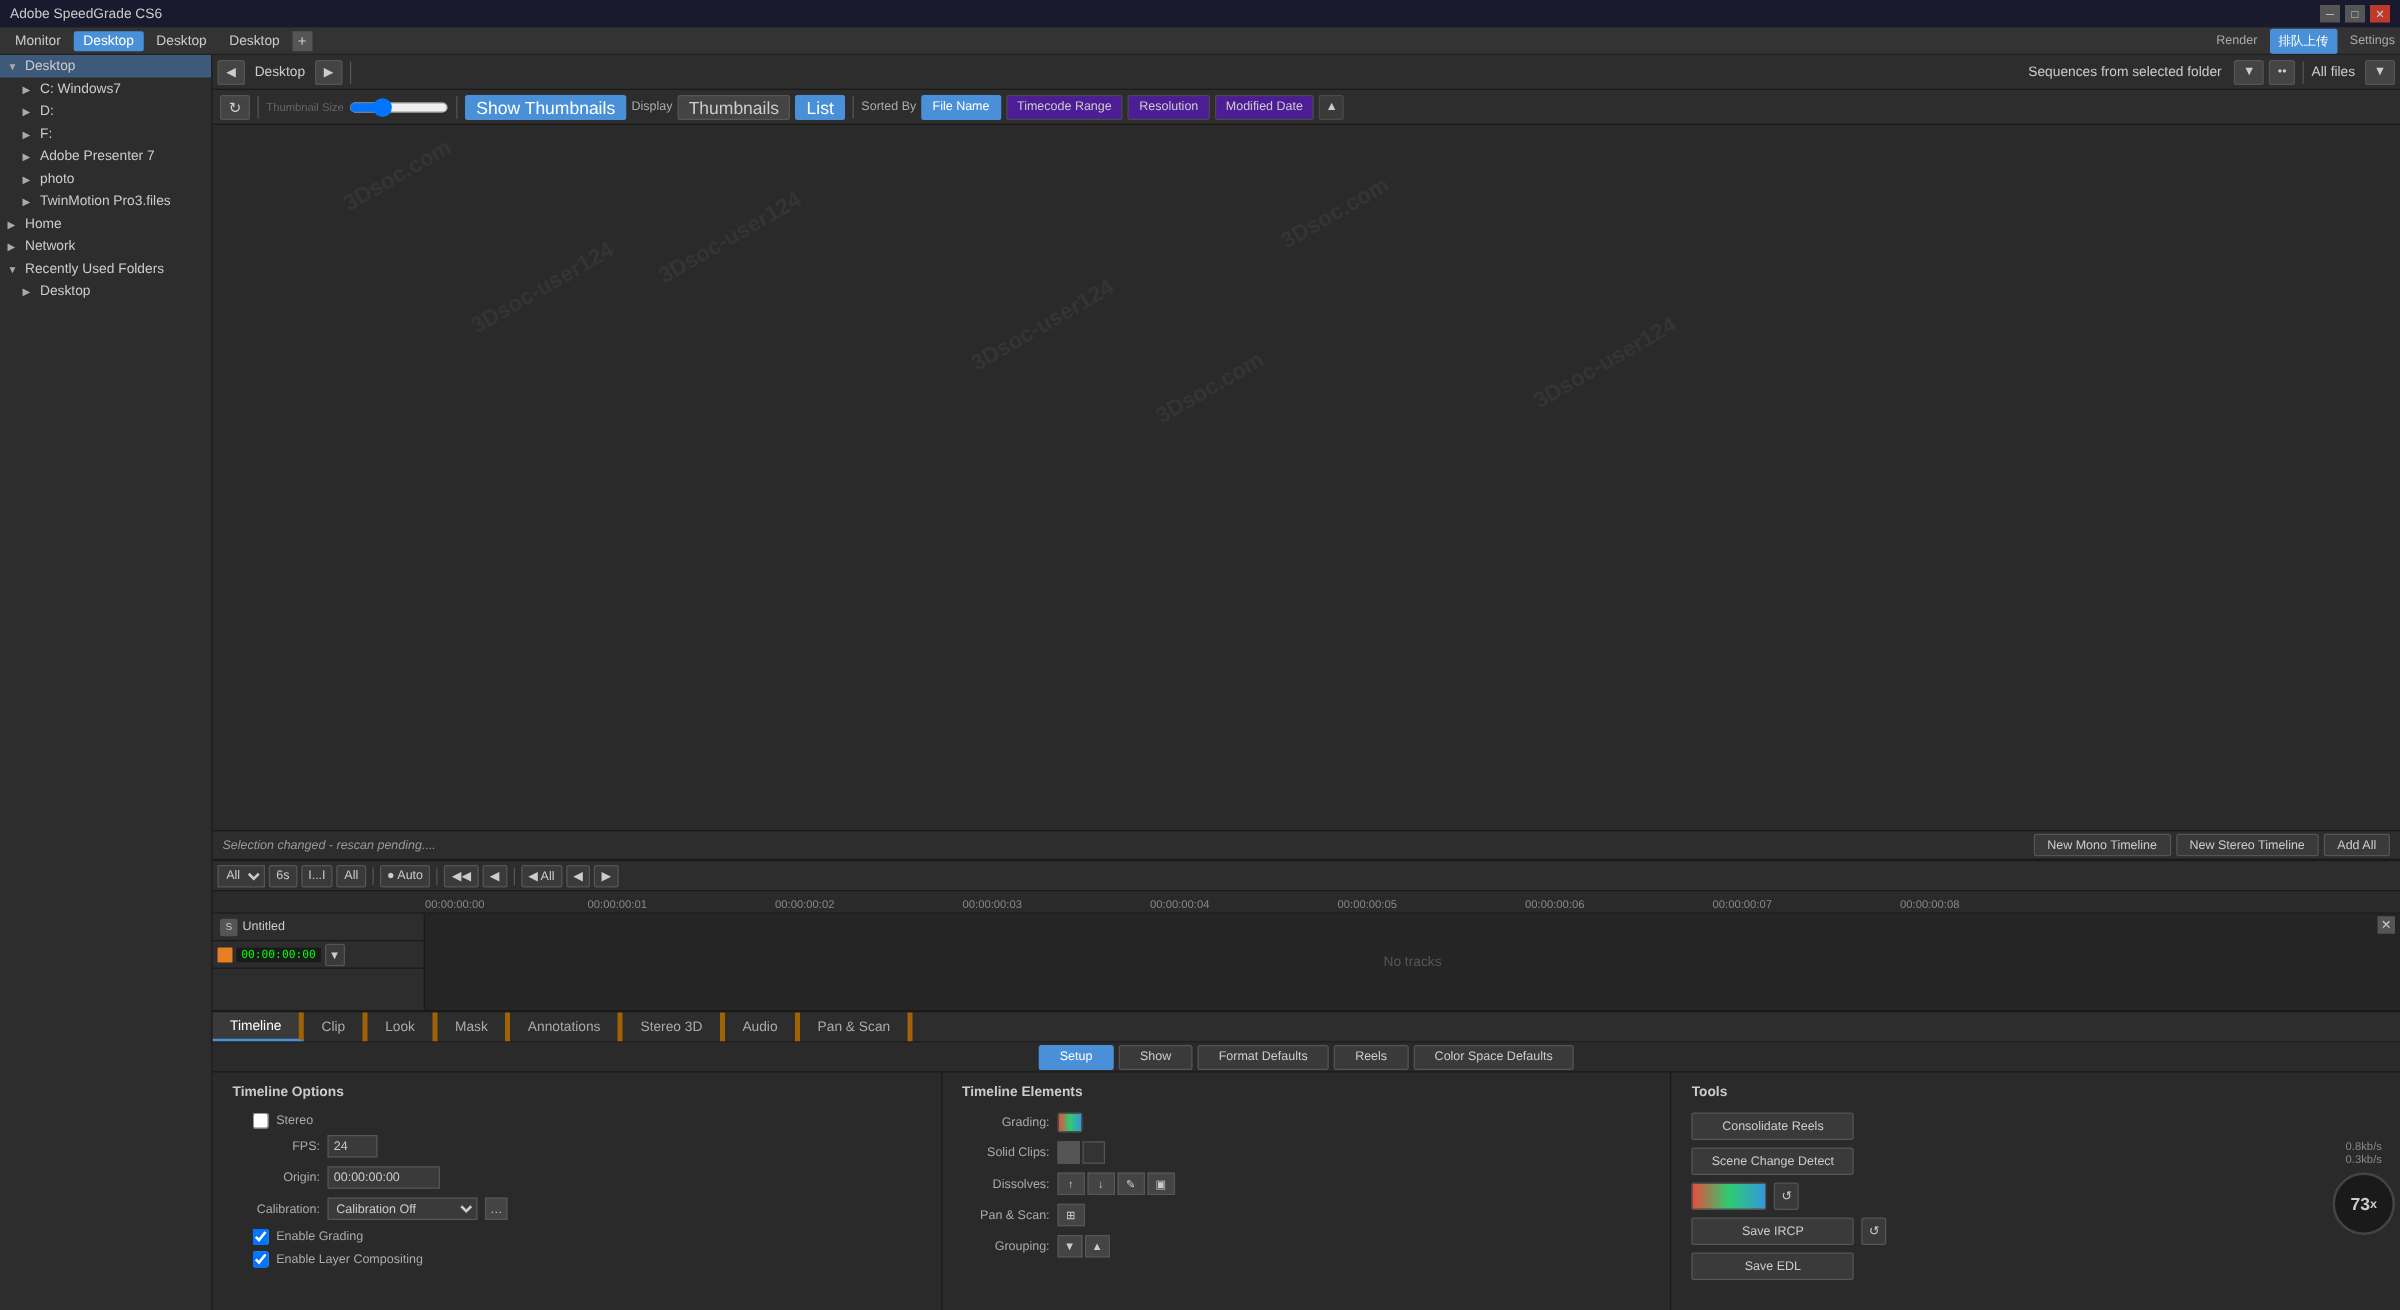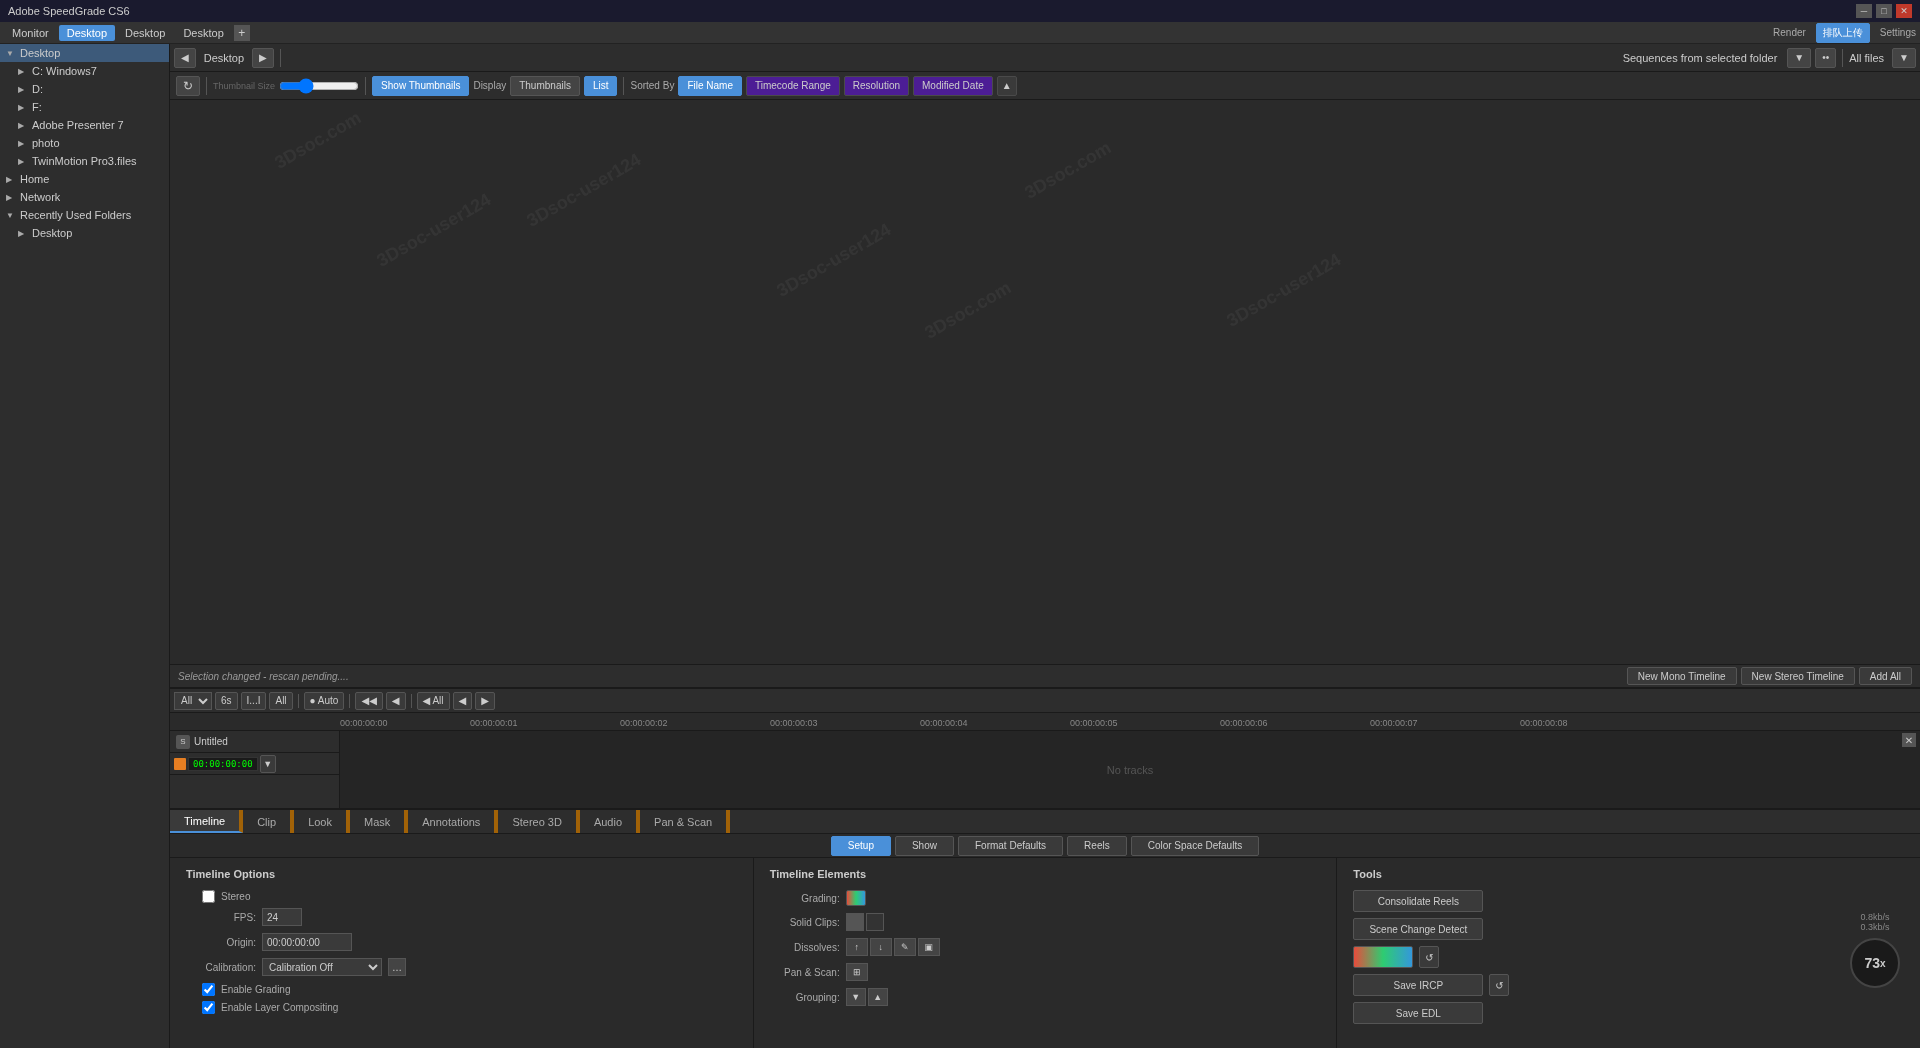--- a/index.html
+++ b/index.html
@@ -133,21 +133,21 @@
       gap: 4px;
       border-bottom: 1px solid #1a1a1a;
       flex-wrap: nowrap;
     }
     .browse-btn {
       height: 20px;
       padding: 0 8px;
       background: #444;
       border: 1px solid #555;
       color: #ccc;
-      font-size: 10px;
+      font-size: 14px;
       cursor: pointer;
       border-radius: 2px;
       white-space: nowrap;
     }
     .browse-btn.active-blue { background: #4a90d9; border-color: #4a90d9; color: #fff; }
     .sort-btn {
       height: 20px;
       padding: 0 8px;
       background: #4c1d95;
       border: 1px solid #4a4a4a;
@@ -856,21 +856,21 @@
             <button class="tool-btn">Save EDL</button>
           </div>
         </div>
 
       </div>
     </div>
 
   </div>
 </div>
 
-<div id="speed-meter" style="position:fixed;bottom:60px;right:20px;display:flex;align-items:center;gap:6px;z-index:100;">
+<div id="speed-meter" style="position:fixed;bottom:60px;right:4px;display:flex;align-items:center;gap:6px;z-index:100;">
   <div style="display:flex;flex-direction:column;align-items:flex-end;font-size:9px;color:#888;">
     <span>0.8kb/s</span>
     <span>0.3kb/s</span>
   </div>
   <div class="speed-circle">
     <span>73</span>
       <span style="font-size:10px;">x</span>
   </div>
 </div>
 

